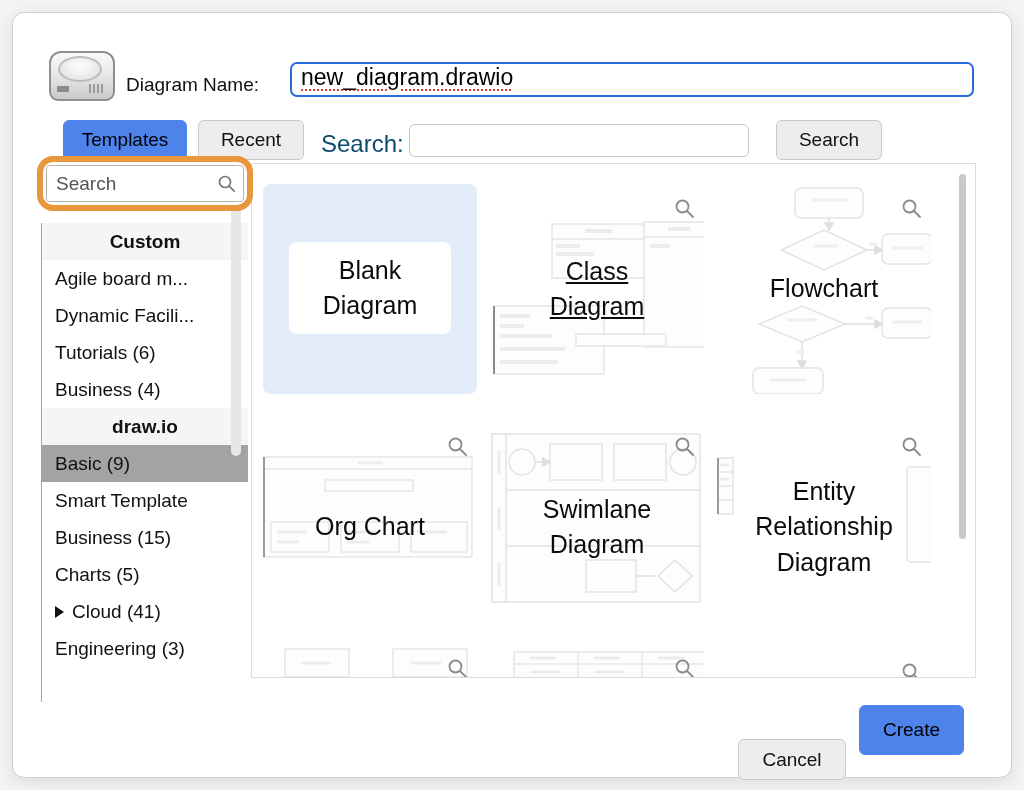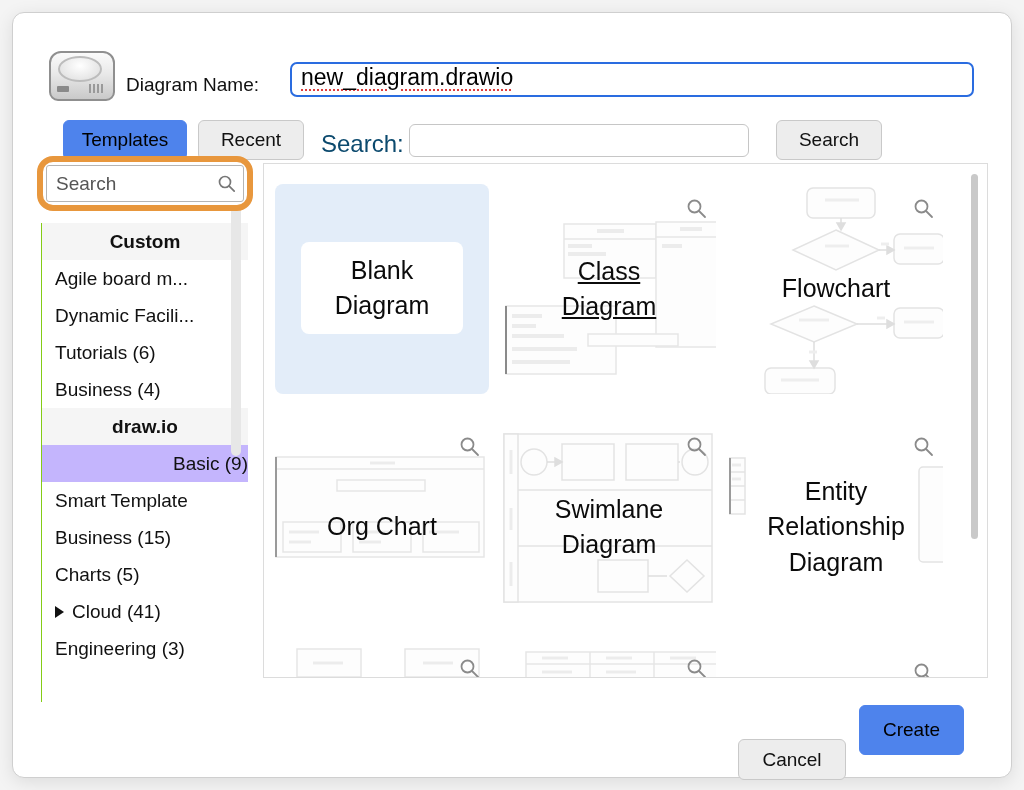--- a/index.html
+++ b/index.html
@@ -66,34 +66,34 @@
   .side-search {
     position:absolute; left:5px; top:2px; width:198px; height:37px;
     border:1px solid #b5b5b5; border-radius:3px; background:#fff;
     font-size:19px; color:#333; padding:0 30px 0 9px; outline:none; width:198px;
   }
   .side-search::placeholder { color:#555; opacity:1; }
   .side-mag { position:absolute; left:176px; top:11px; z-index:2; }
   .side-list { position:absolute; left:0; top:25px; width:207px; height:479px; overflow:hidden; border-left:1px solid #84cc16;margin-top:35px; }
   .side-row { height:37px; line-height:37px; font-size:19px; color:#111; padding-left:13px; white-space:nowrap; }
   .side-row.header { font-weight:bold; text-align:center; padding-left:0; background:#f5f5f5; }
-  .side-row.selected { background:#c4b5fd;text-align:right; }
+  .side-row.selected { background:#a3a3a3; }
   .side-row .tri {
     display:inline-block; width:0; height:0; margin-right:8px;
     border-left:9px solid #111; border-top:6px solid transparent; border-bottom:6px solid transparent;
   }
   .side-scroll {
     position:absolute; left:190px; top:43px; width:10px; height:250px;
     background:#e7e7e7; border-radius:5px; z-index:3;
   }
 
   
   .panel {
     position:absolute; left:238px; top:150px; width:725px; height:515px;
-    border:1px solid #dcdcdc; background:#fff; overflow:hidden;margin-left:12px;
+    border:1px solid #dcdcdc; background:#fff; overflow:hidden;
   }
   .tile { position:absolute; width:214px; height:210px; }
   .tile .art { position:absolute; inset:0; }
   .tile .mag { position:absolute; left:184px; top:14px; }
   .tile .tlabel {
     position:absolute; inset:0; display:flex; align-items:center; justify-content:center;
     text-align:center; font-size:25px; line-height:1.42; color:#0b0b0b;
   }
   .tile-blank { background:#e3edf9; border-radius:8px; }
   .blank-box {

